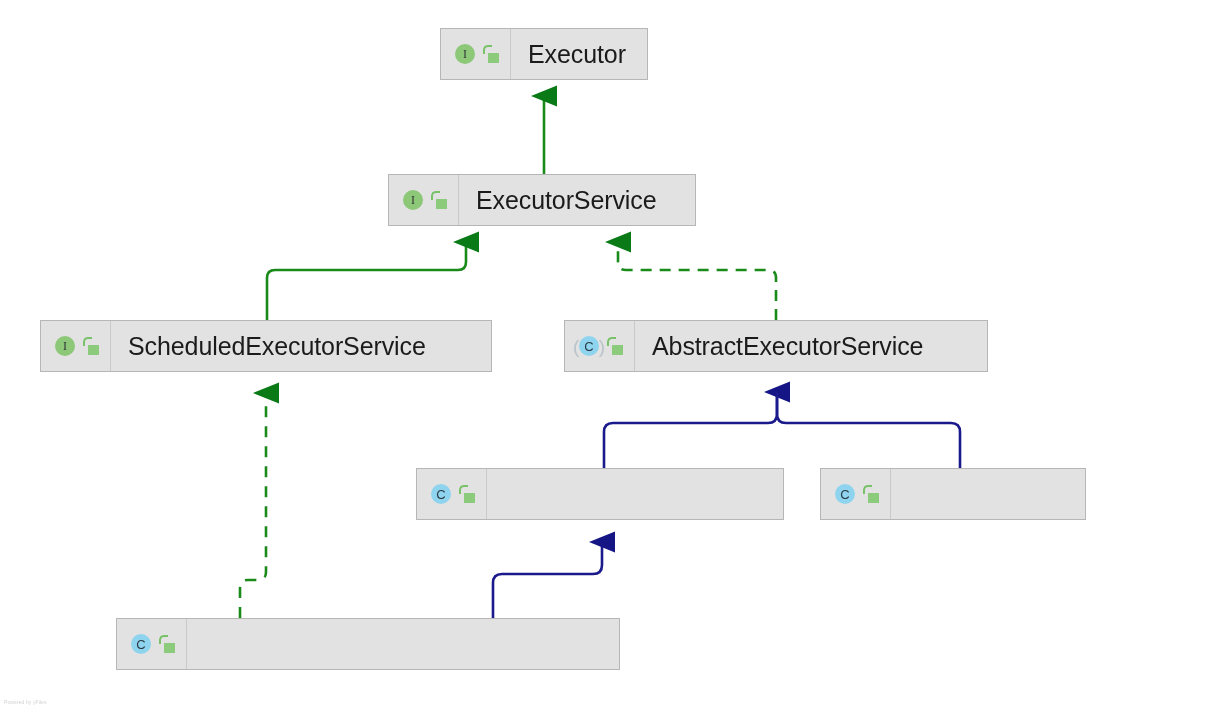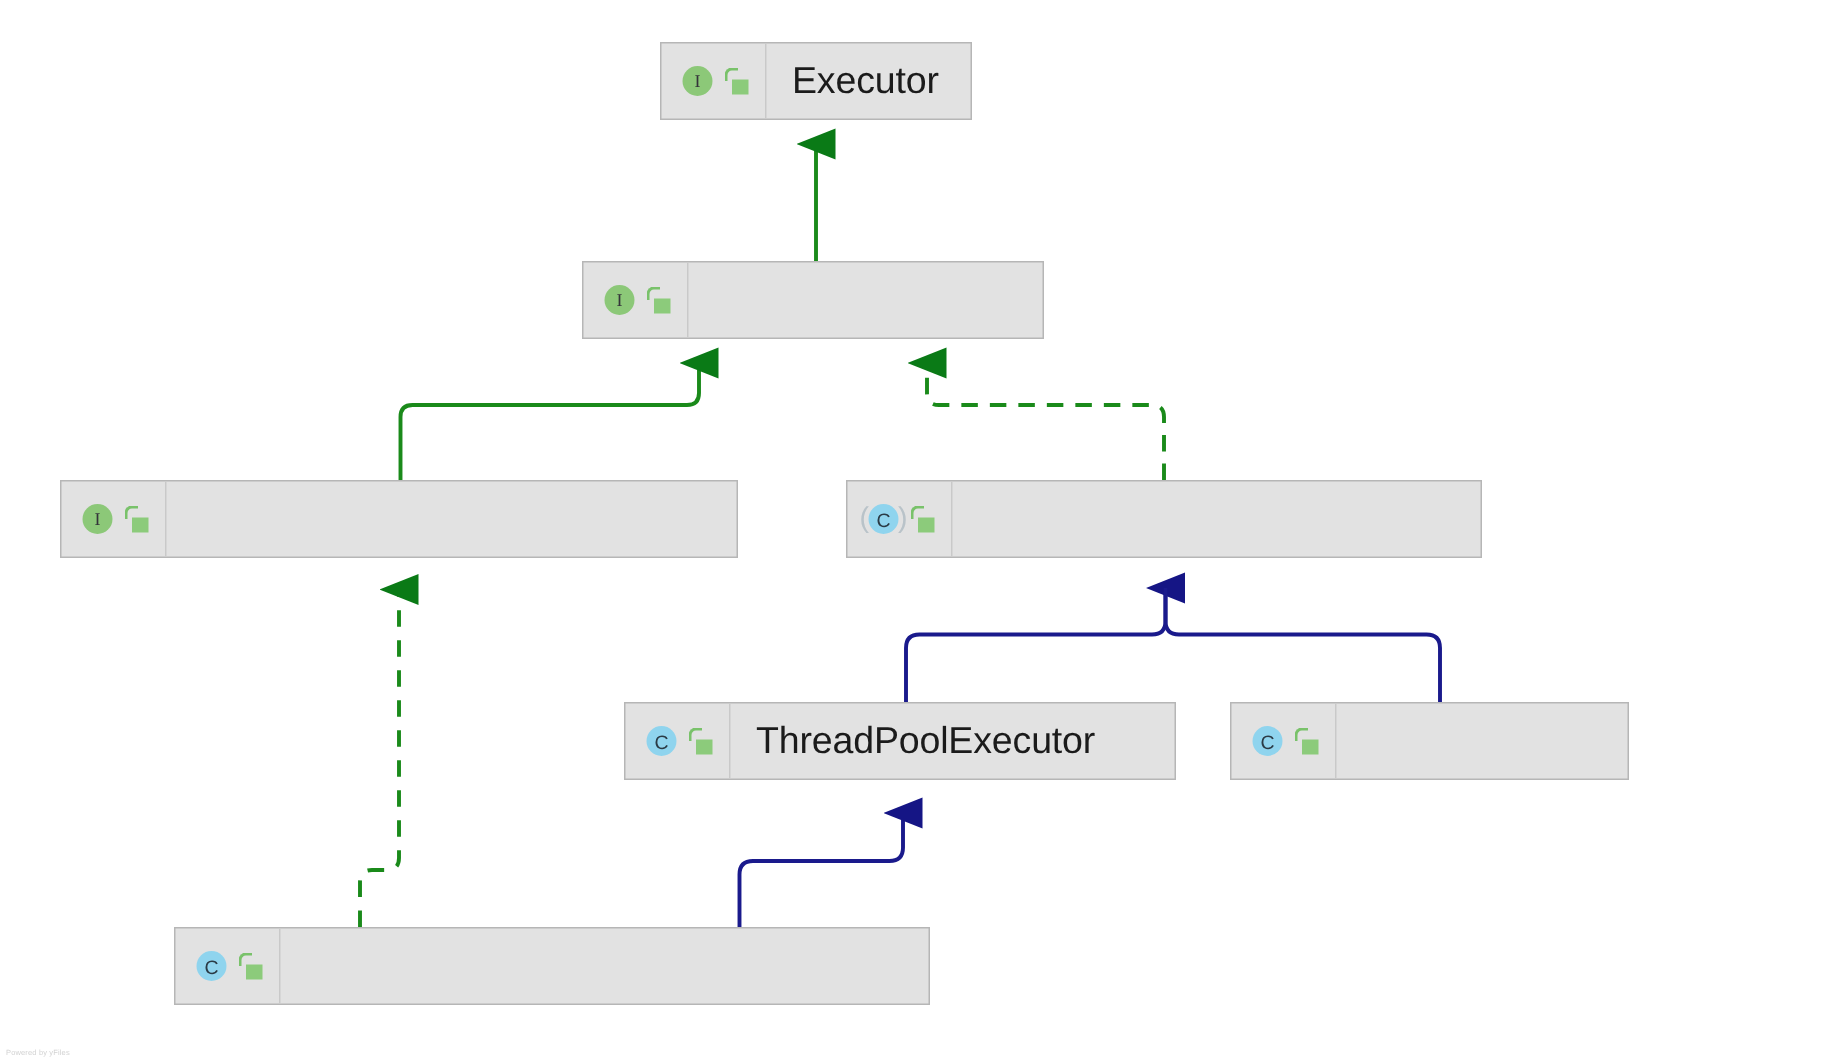--- a/index.html
+++ b/index.html
@@ -196,62 +196,64 @@
     <div class="node-iconbox">
       <span class="type-icon iface">
         <span class="disc"></span>
         <span class="glyph">I</span>
       </span>
       <span class="lock-icon">
         <span class="shackle"></span>
           <span class="body"></span>
       </span>
     </div>
+    <div class="node-label">ExecutorService</div>
   </div>
 
   <div class="node" style="left:40px; top:320px; width:452px; height:52px;">
     <div class="node-iconbox">
       <span class="type-icon iface">
         <span class="disc"></span>
         <span class="glyph">I</span>
       </span>
       <span class="lock-icon">
         <span class="shackle"></span>
           <span class="body"></span>
       </span>
     </div>
+    <div class="node-label">ScheduledExecutorService</div>
   </div>
 
   <div class="node" style="left:564px; top:320px; width:424px; height:52px;">
     <div class="node-iconbox">
       <span class="type-icon klass abstract">
         <span class="paren left">(</span>
         <span class="disc"></span>
         <span class="glyph">C</span>
         <span class="paren right">)</span>
       </span>
       <span class="lock-icon">
         <span class="shackle"></span>
           <span class="body"></span>
       </span>
     </div>
+    <div class="node-label">AbstractExecutorService</div>
   </div>
 
   <div class="node" style="left:416px; top:468px; width:368px; height:52px;">
     <div class="node-iconbox">
       <span class="type-icon klass">
         <span class="disc"></span>
         <span class="glyph">C</span>
       </span>
       <span class="lock-icon">
         <span class="shackle"></span>
           <span class="body"></span>
       </span>
     </div>
-    <div class="node-label">ThreadPoolExecutor</div>
   </div>
 
   <div class="node" style="left:820px; top:468px; width:266px; height:52px;">
     <div class="node-iconbox">
       <span class="type-icon klass">
         <span class="disc"></span>
         <span class="glyph">C</span>
       </span>
       <span class="lock-icon">
         <span class="shackle"></span>

